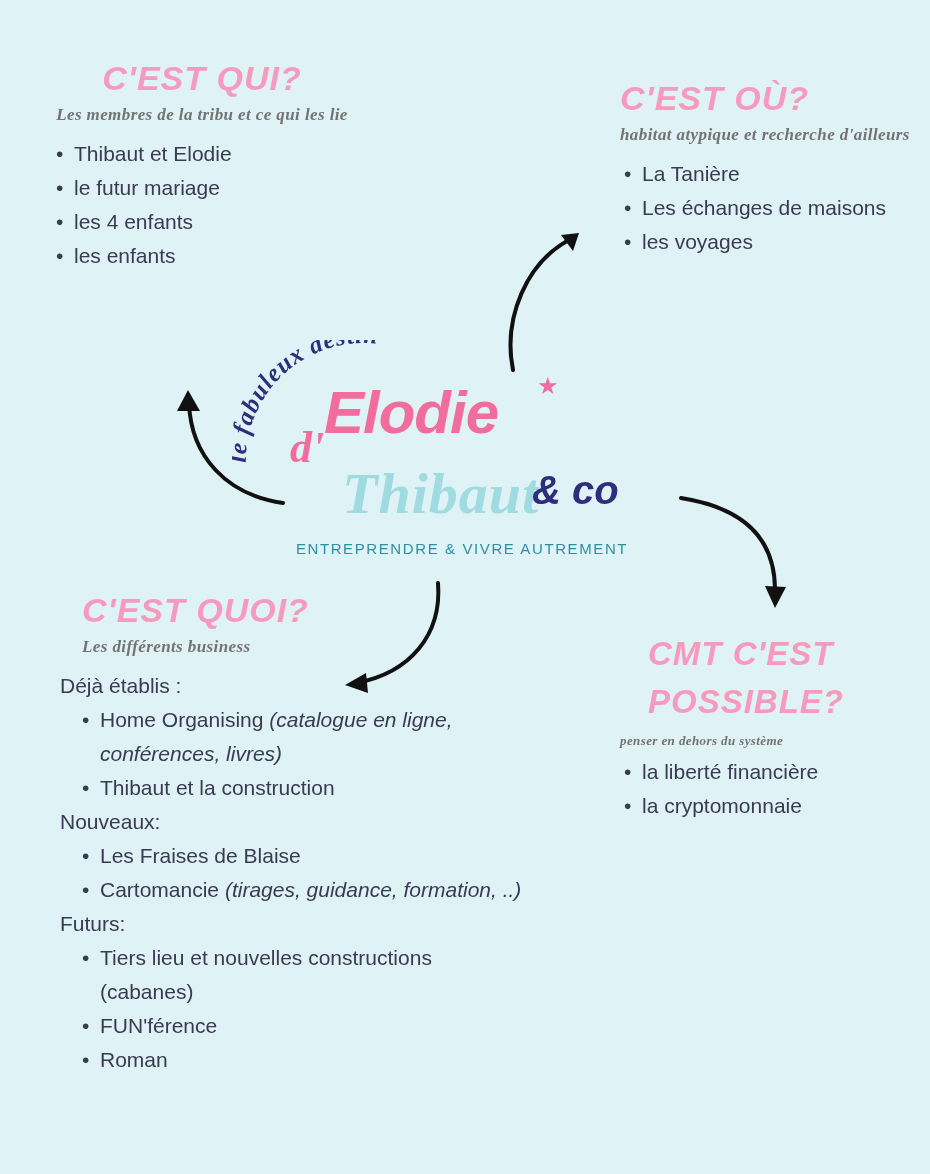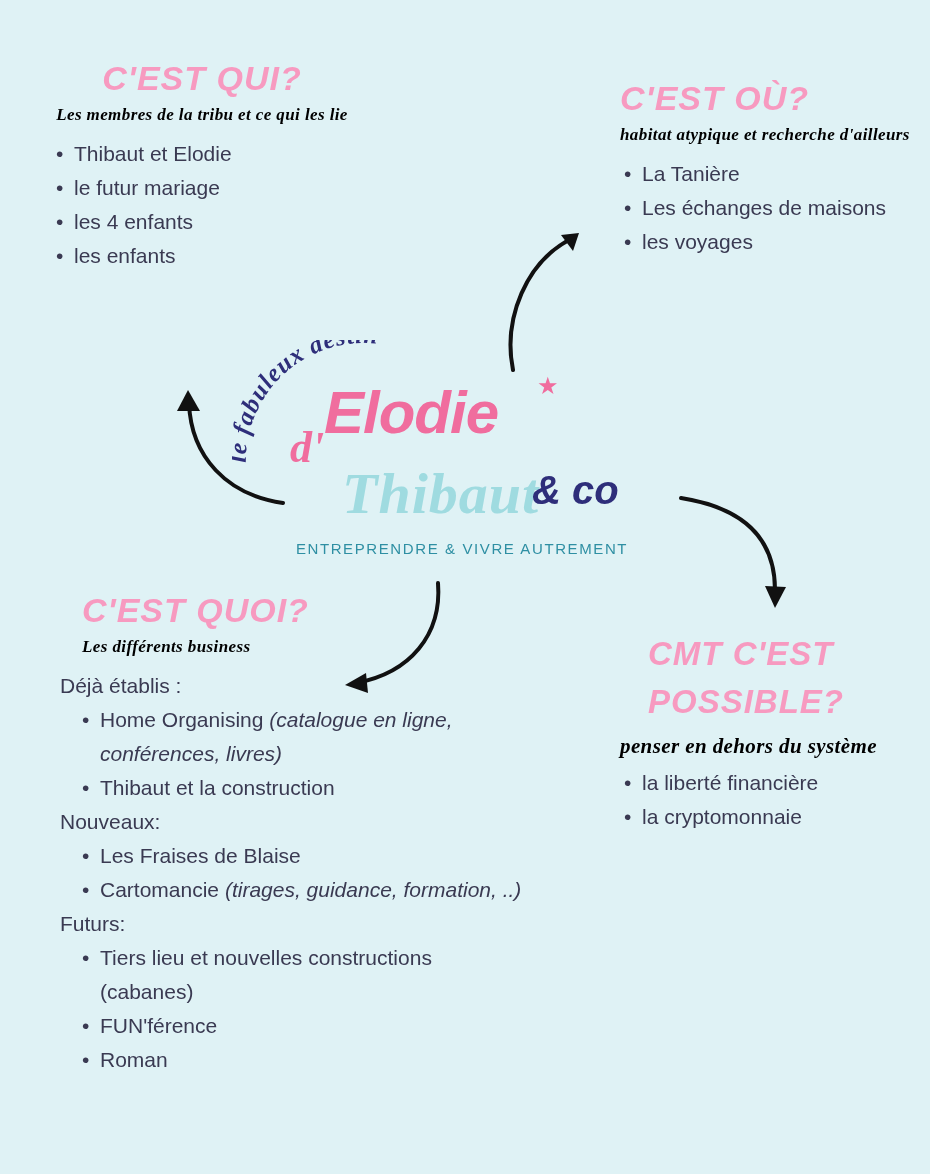--- a/index.html
+++ b/index.html
@@ -25,21 +25,21 @@
     letter-spacing: 1px;
     color: #f79ac0;
     line-height: 1.18;
     margin: 0 0 6px 0;
   }
   .section-sub {
     font-family: "Liberation Serif", serif;
     font-style: italic;
     font-weight: bold;
     font-size: 17px;
-    color: #000000;
+    color: #737373;
     line-height: 1.35;
     margin: 0 0 10px 0;
     letter-spacing: .4px;
   }
   ul.bullets {
     list-style: none;
     margin: 0; padding: 0;
   }
   ul.bullets li {
     position: relative;
@@ -87,21 +87,21 @@
   #block-quoi .section-sub { margin-left: 30px; }
   #block-quoi ul.bullets { margin-left: 26px; }
   #block-quoi .plain-line { margin-left: 8px; }
 
   #block-cmt {
     position: absolute;
     left: 620px; top: 630px;
     width: 300px;
   }
   #block-cmt .section-title { font-size: 33px; line-height: 1.45; margin-left: 28px; }
-  #block-cmt .section-sub { font-size: 21px; margin-bottom: 6px; }
+  #block-cmt .section-sub { font-size: 13px; margin-bottom: 6px; }
 
   
   #logo {
     position: absolute;
     left: 232px; top: 340px;
     width: 460px; height: 240px;
   }
   #logo .arc-text {
     position: absolute;
     left: 0; top: 0;

